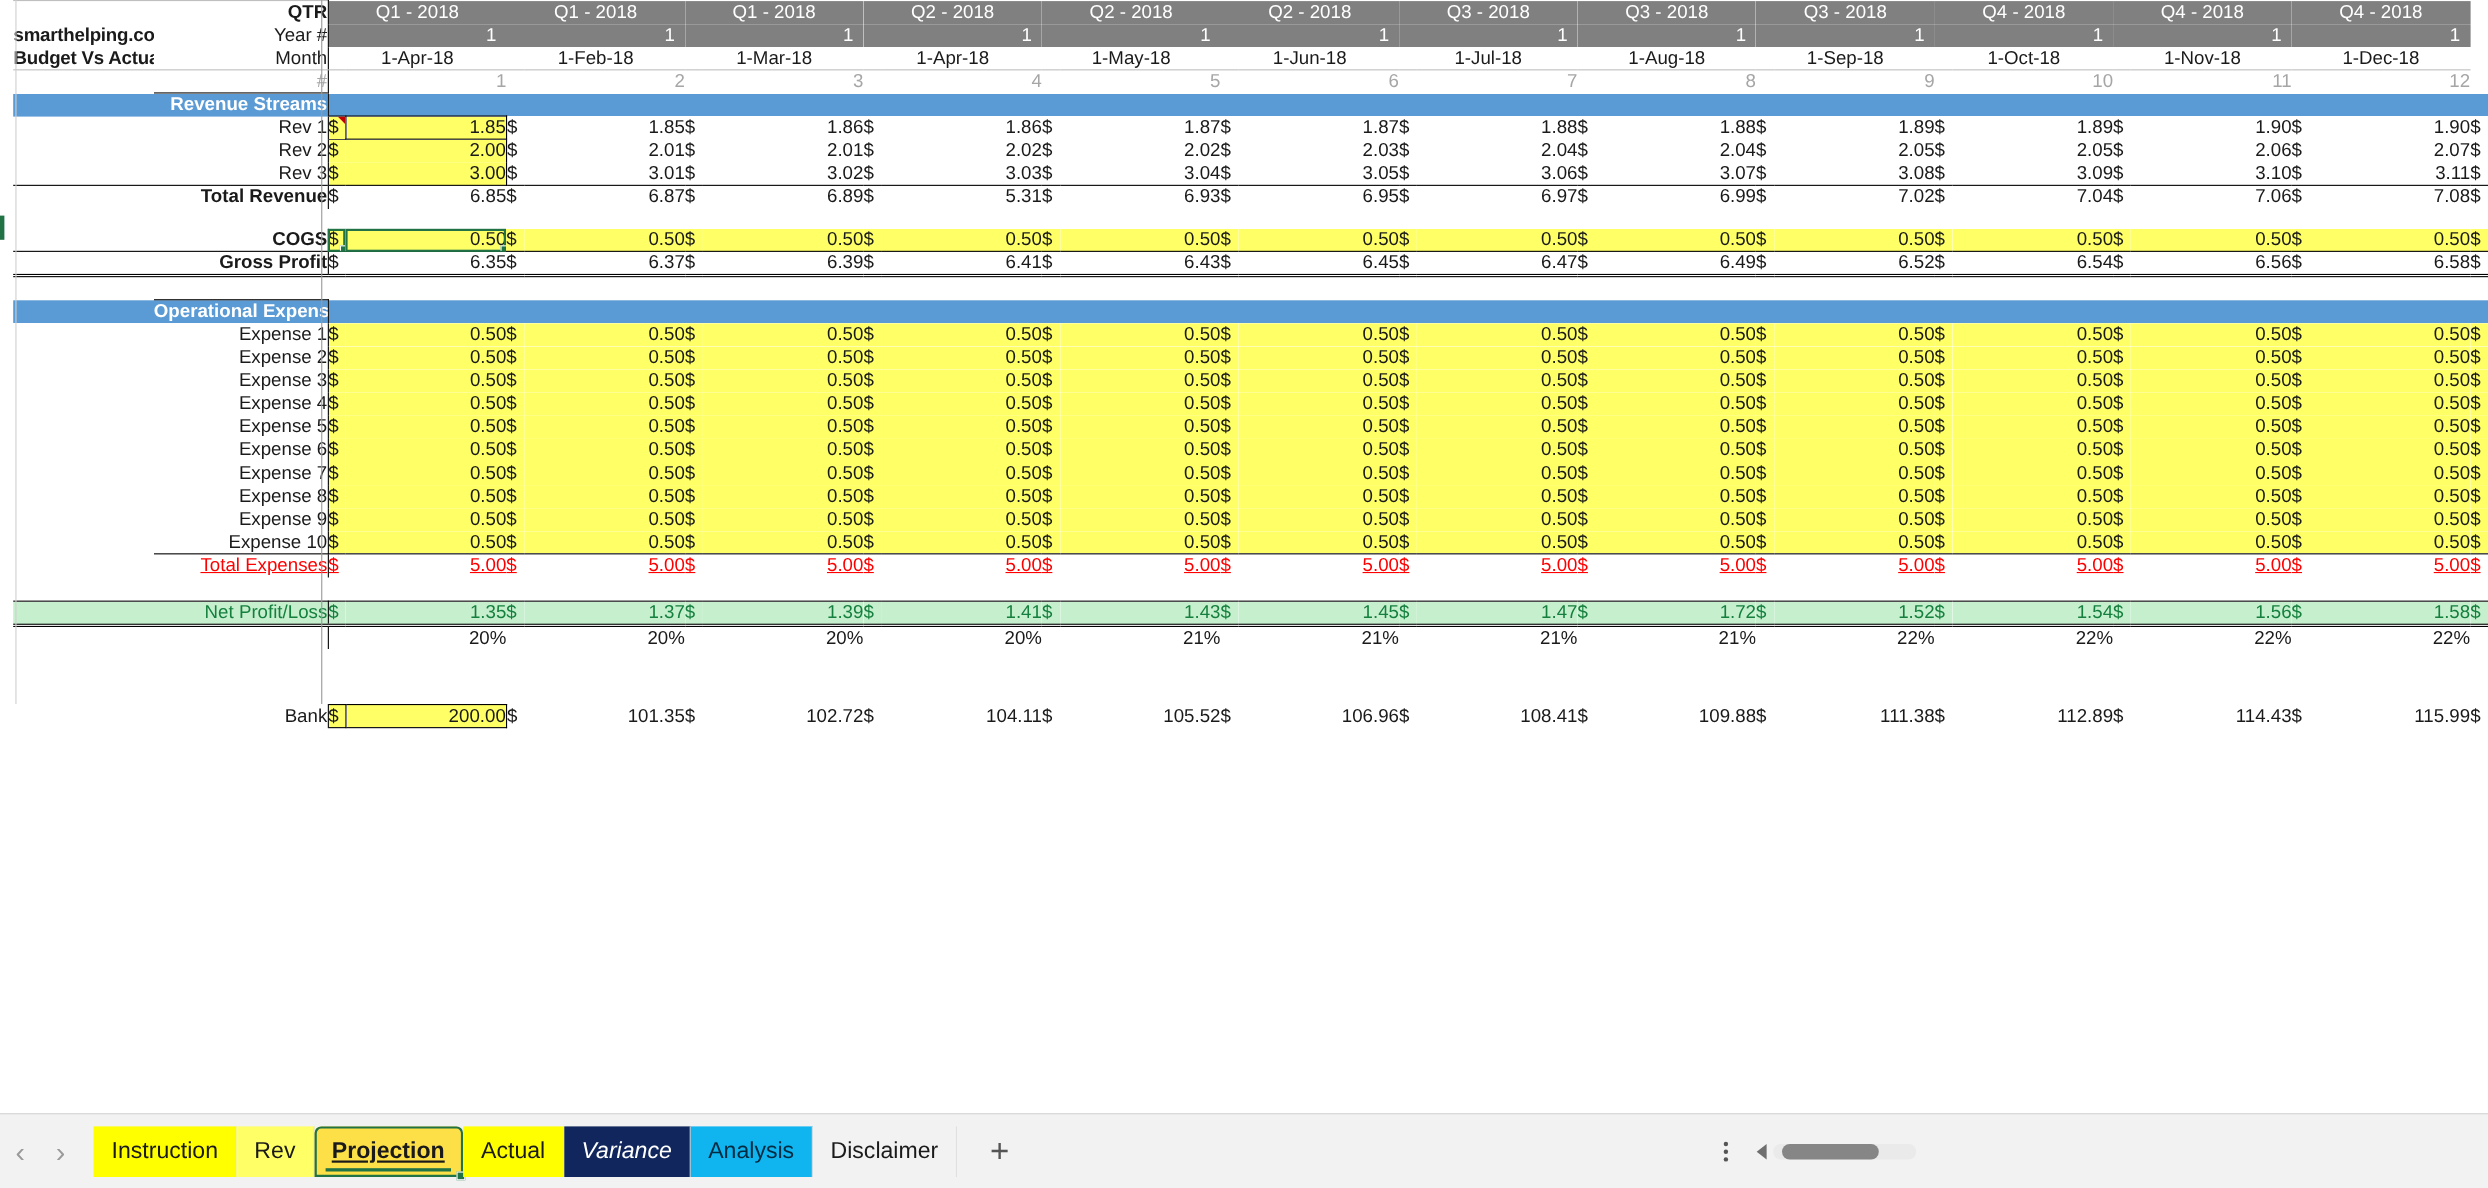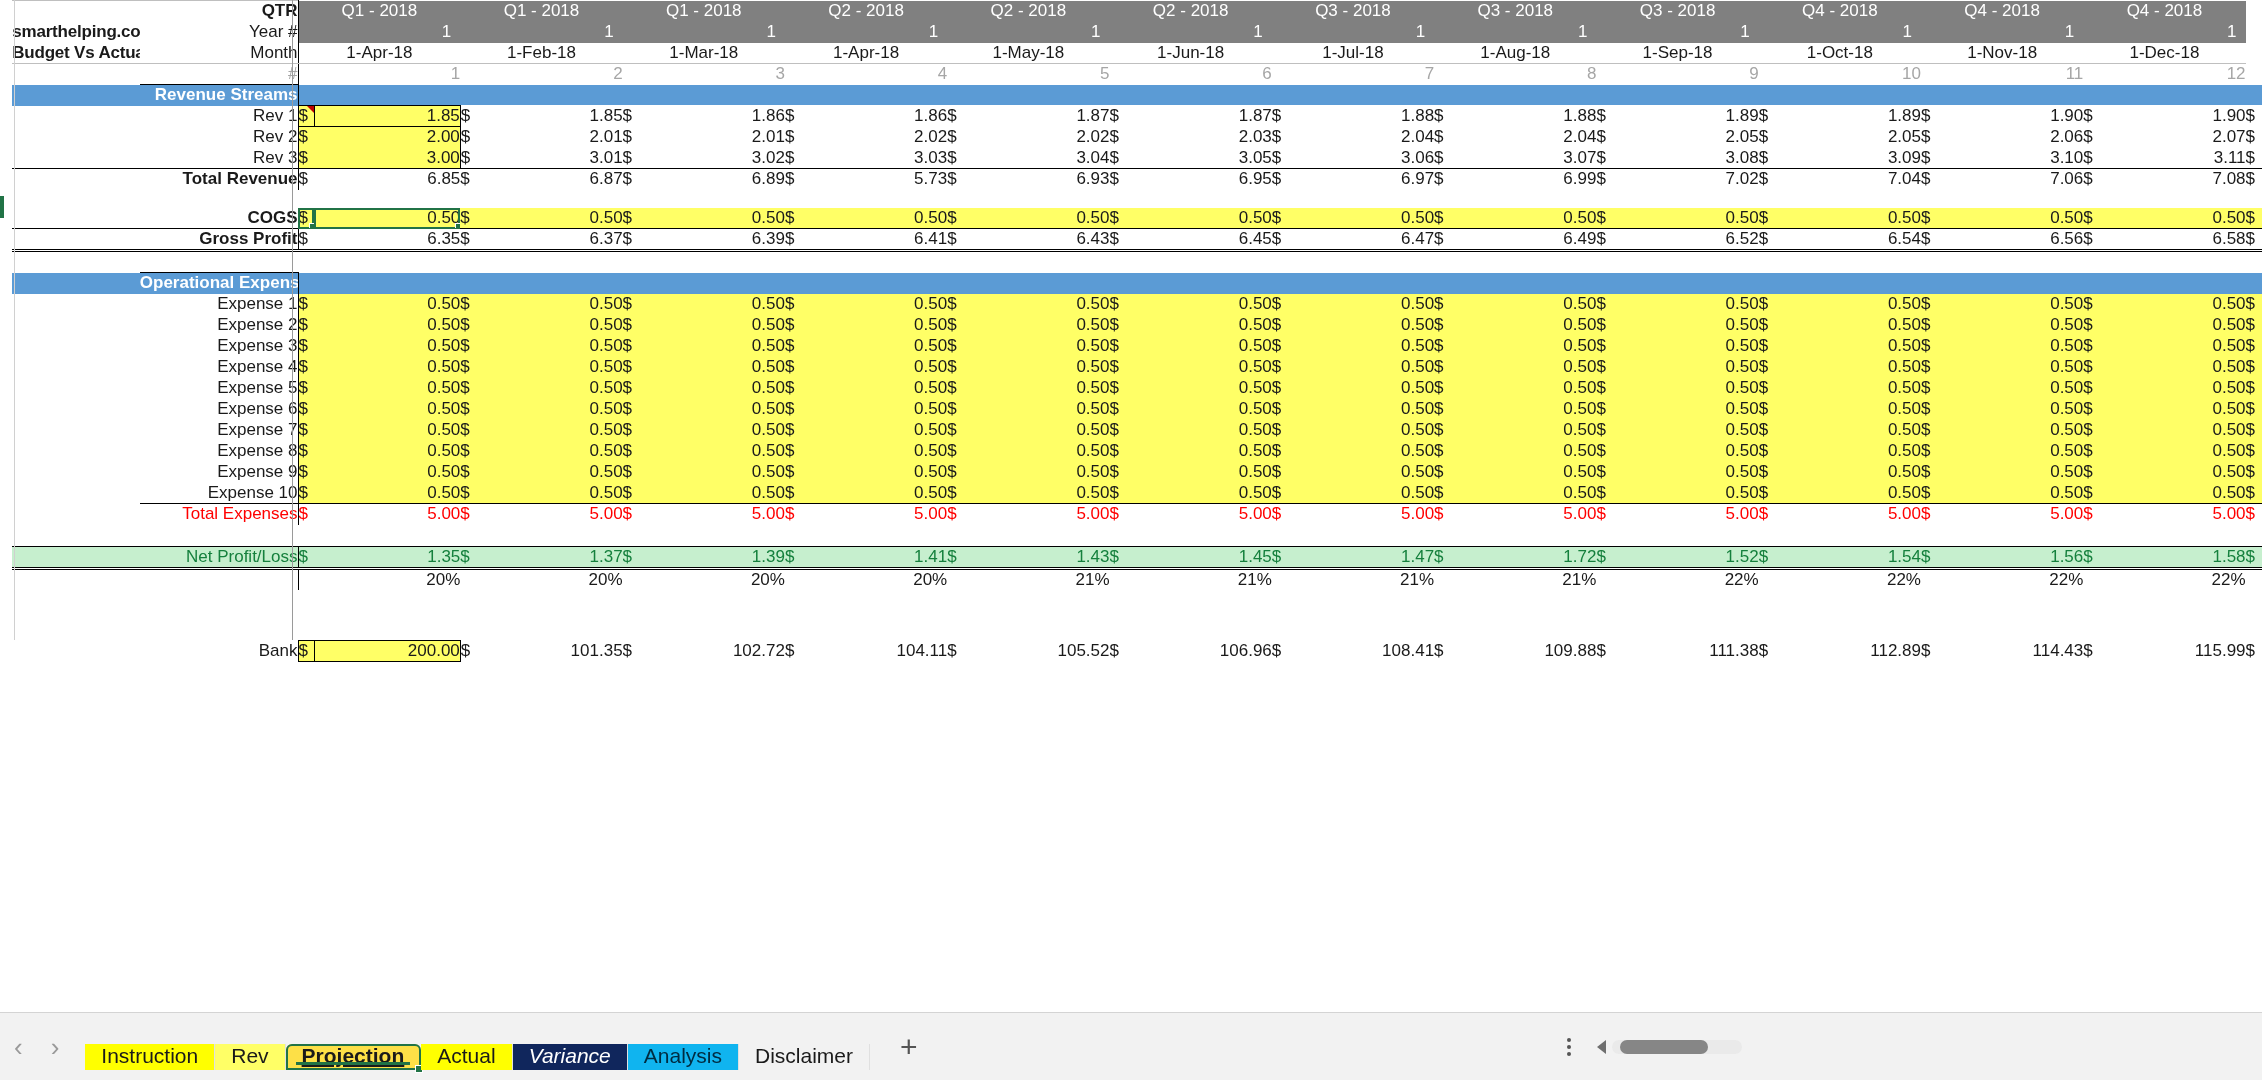--- a/index.html
+++ b/index.html
@@ -46,21 +46,21 @@
 
   .section-hd {
     background:#5b9bd5; color:#ffffff; font-weight:bold;
     text-align:right; padding-right:4px;
   }
   .section-fill { background:#5b9bd5; }
 
   
   .yel   { background:#ffff66; }
   .grn   { background:#c6efce; color:#15803d; }
-  .red   { color:#ff0000; }
+  .red   { color:#ff0000;text-decoration:underline; }
 
   
   .bt-thin  { border-top:1px solid #000; }
   .bb-thin  { border-bottom:1px solid #000; }
   .bb-dbl   { border-bottom:3px double #000; }
   .br-thin  { border-right:1px solid #000; }
   .bl-thin  { border-left:1px solid #000; }
   .bt-grey  { border-top:1px solid #bfbfbf; }
   .bb-grey  { border-bottom:1px solid #bfbfbf; }
   .yelbox   { border:1px solid #000; background:#ffff66; }
@@ -95,25 +95,24 @@
   
   .tabbar{
     position:absolute; left:0; bottom:0; width:2262px; height:68px;
     background:#f2f2f2; border-top:1px solid #d4d4d4;
     display:flex; align-items:center;
   }
   .navarrows{ display:flex; align-items:center; gap:28px; margin-left:14px; color:#9a9a9a; }
   .navarrow{ font-size:26px; line-height:1; cursor:default; user-select:none; }
   .tabs{ display:flex; align-items:stretch; margin-left:26px; height:46px; }
   .tab{
-    display:flex; justify-content:center;
+    display:flex; align-items:center; justify-content:center;
     padding:0 16px; font-size:21px; color:#1a1a1a;
     border-right:1px solid #e0e0e0;
     position:relative;
-    margin-top:20px;
   }
   .tab.plain{ background:transparent; }
   .tab.yellow{ background:#ffff00; }
   .tab.lightyellow{ background:#ffff66; }
   .tab.navy{ background:#10265c; color:#fff;font-style:italic; }
   .tab.cyan{ background:#10b4ef; color:#002b40; }
   .tab.active{
     background:#fde047; font-weight:bold;
     border-top-left-radius:6px; border-top-right-radius:6px;
     border-right:1px solid #ffffff;
@@ -350,21 +349,21 @@
         <td></td>
           <td class="bt-thin"></td>
         <td class="lbl lbl-b br-thin bt-thin">Total Revenue</td>
         <td class="dol bt-thin">$</td>
           <td class="num bt-thin">6.85</td>
         <td class="dol bt-thin">$</td>
           <td class="num bt-thin">6.87</td>
         <td class="dol bt-thin">$</td>
           <td class="num bt-thin">6.89</td>
         <td class="dol bt-thin">$</td>
-          <td class="num bt-thin">5.73</td>
+          <td class="num bt-thin">5.31</td>
         <td class="dol bt-thin">$</td>
           <td class="num bt-thin">6.93</td>
         <td class="dol bt-thin">$</td>
           <td class="num bt-thin">6.95</td>
         <td class="dol bt-thin">$</td>
           <td class="num bt-thin">6.97</td>
         <td class="dol bt-thin">$</td>
           <td class="num bt-thin">6.99</td>
         <td class="dol bt-thin">$</td>
           <td class="num bt-thin">7.02</td>

